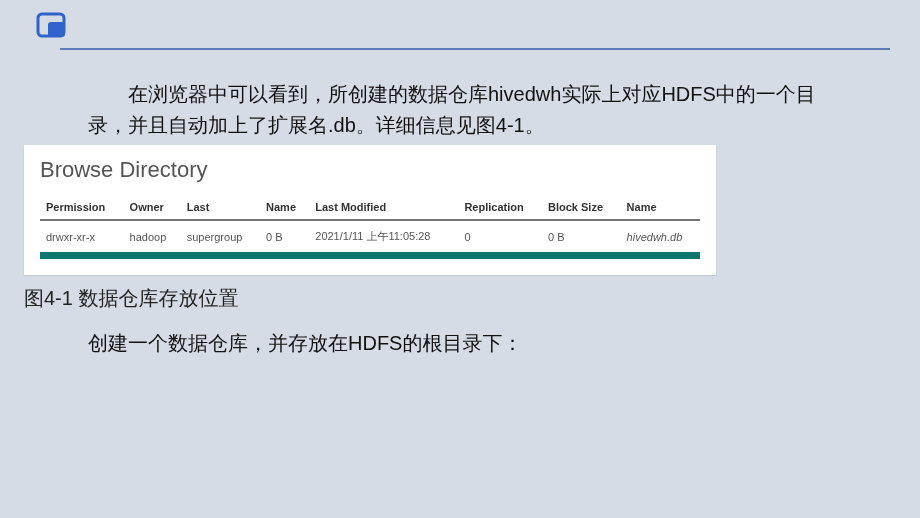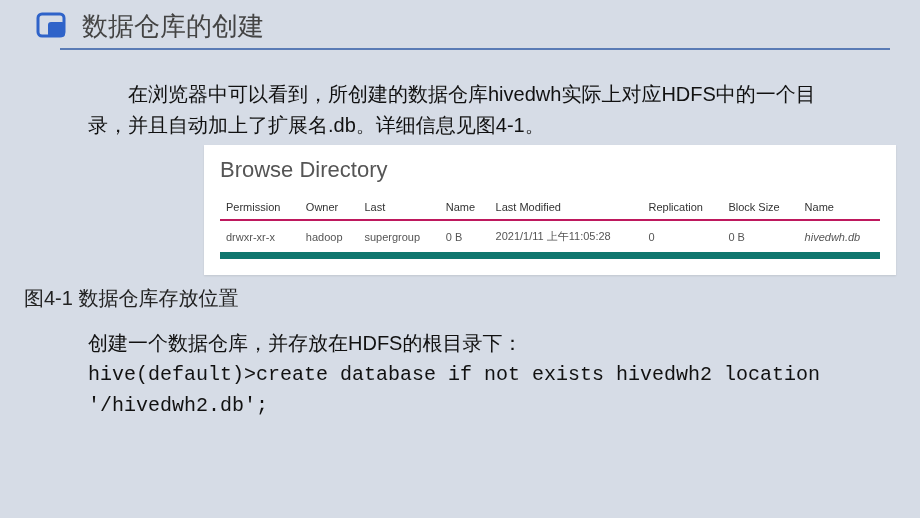--- a/index.html
+++ b/index.html
@@ -10,61 +10,60 @@
       color:#222; box-sizing:border-box; overflow:hidden;
     }
     .slide { padding:8px 24px 0 24px; }
     .title-row { display:flex; align-items:flex-end; margin-left:10px; }
     .title-icon { width:36px; height:36px; margin-right:12px; position:relative; }
     .title-icon svg { display:block; }
     .title-text { font-size:26px; color:#444; }
     .title-underline { height:2px; background:#5a7bb5; margin:4px 0 14px 36px; width:830px; }
     .body-text { font-size:20px; line-height:1.55; color:#111; padding:0 44px 0 64px; }
     .indent { text-indent:2em;margin-top:29px; }
-    .figure-wrap { display:flex; justify-content:flex-end; margin:4px 0 6px; }
+    .figure-wrap { display:flex; justify-content:flex-start; margin:4px 0 6px; }
     .browse-card {
       width:660px; background:#ffffff; padding:10px 16px 16px;
       box-shadow:0 1px 2px rgba(0,0,0,.1);
       font-family:Arial,"Helvetica Neue",sans-serif; color:#333;
     }
     .bd-title { font-size:22px; color:#555; font-weight:400; margin:2px 0 10px; }
     .path-row { display:flex; align-items:stretch; }
     .path-input {
       flex:1; border:1px solid #ccc; padding:4px 8px; font-size:12px;
       color:#555; background:#fff;
     }
     .go-btn {
       border:1px solid #ccc; border-left:none; padding:4px 12px;
       font-size:12px; background:#f7f7f7; color:#333;
     }
     table.listing { width:100%; border-collapse:collapse; margin-top:12px; font-size:11px; }
     table.listing th {
-      text-align:left; font-weight:400; padding:6px 6px;
-      border-bottom:2px solid #be185d; color:#333;
+      text-align:left; font-weight:700; padding:6px 6px;
+      border-bottom:2px solid #737373; color:#333;
     }
     table.listing td {
       padding:8px 6px; border-bottom:7px solid #0f766e; color:#555;
     }
     .linkish { color:#337ab7;font-style:italic; }
     .caption { text-align:left; font-size:20px; margin:10px 0 16px; }
     .mono { font-family:"Courier New",monospace; }
   </style>
 </head>
 <body>
 
 <div class="slide">
 
   <div class="title-row">
     <span class="title-icon">
       <svg width="36" height="36" viewBox="0 0 36 36">
         <rect x="4" y="6" width="26" height="22" rx="4" ry="4" fill="none" stroke="#2f63c9" stroke-width="3"></rect>
         <rect x="14" y="14" width="17" height="15" rx="3" ry="3" fill="#2f63c9"></rect>
       </svg>
     </span>
-    <span class="title-text">数据仓库的创建</span>
   </div>
   <div class="title-underline"></div>
 
   <div class="body-text indent">在浏览器中可以看到，所创建的数据仓库hivedwh实际上对应HDFS中的一个目录，并且自动加上了扩展名.db。详细信息见图4-1。</div>
 
   <div class="figure-wrap">
     <div class="browse-card">
       <div class="bd-title">Browse Directory</div>
       <table class="listing">
         <thead>
@@ -91,15 +90,14 @@
             <td class="linkish">hivedwh.db</td>
           </tr>
         </tbody>
       </table>
     </div>
   </div>
 
   <div class="caption">图4-1  数据仓库存放位置</div>
 
   <div class="body-text">创建一个数据仓库，并存放在HDFS的根目录下：</div>
-  <div class="body-text mono">hive(default)&gt;create database if not exists hivedwh2 location '/hivedwh2.db';</div>
 
 </div>
 
 </body></html>

